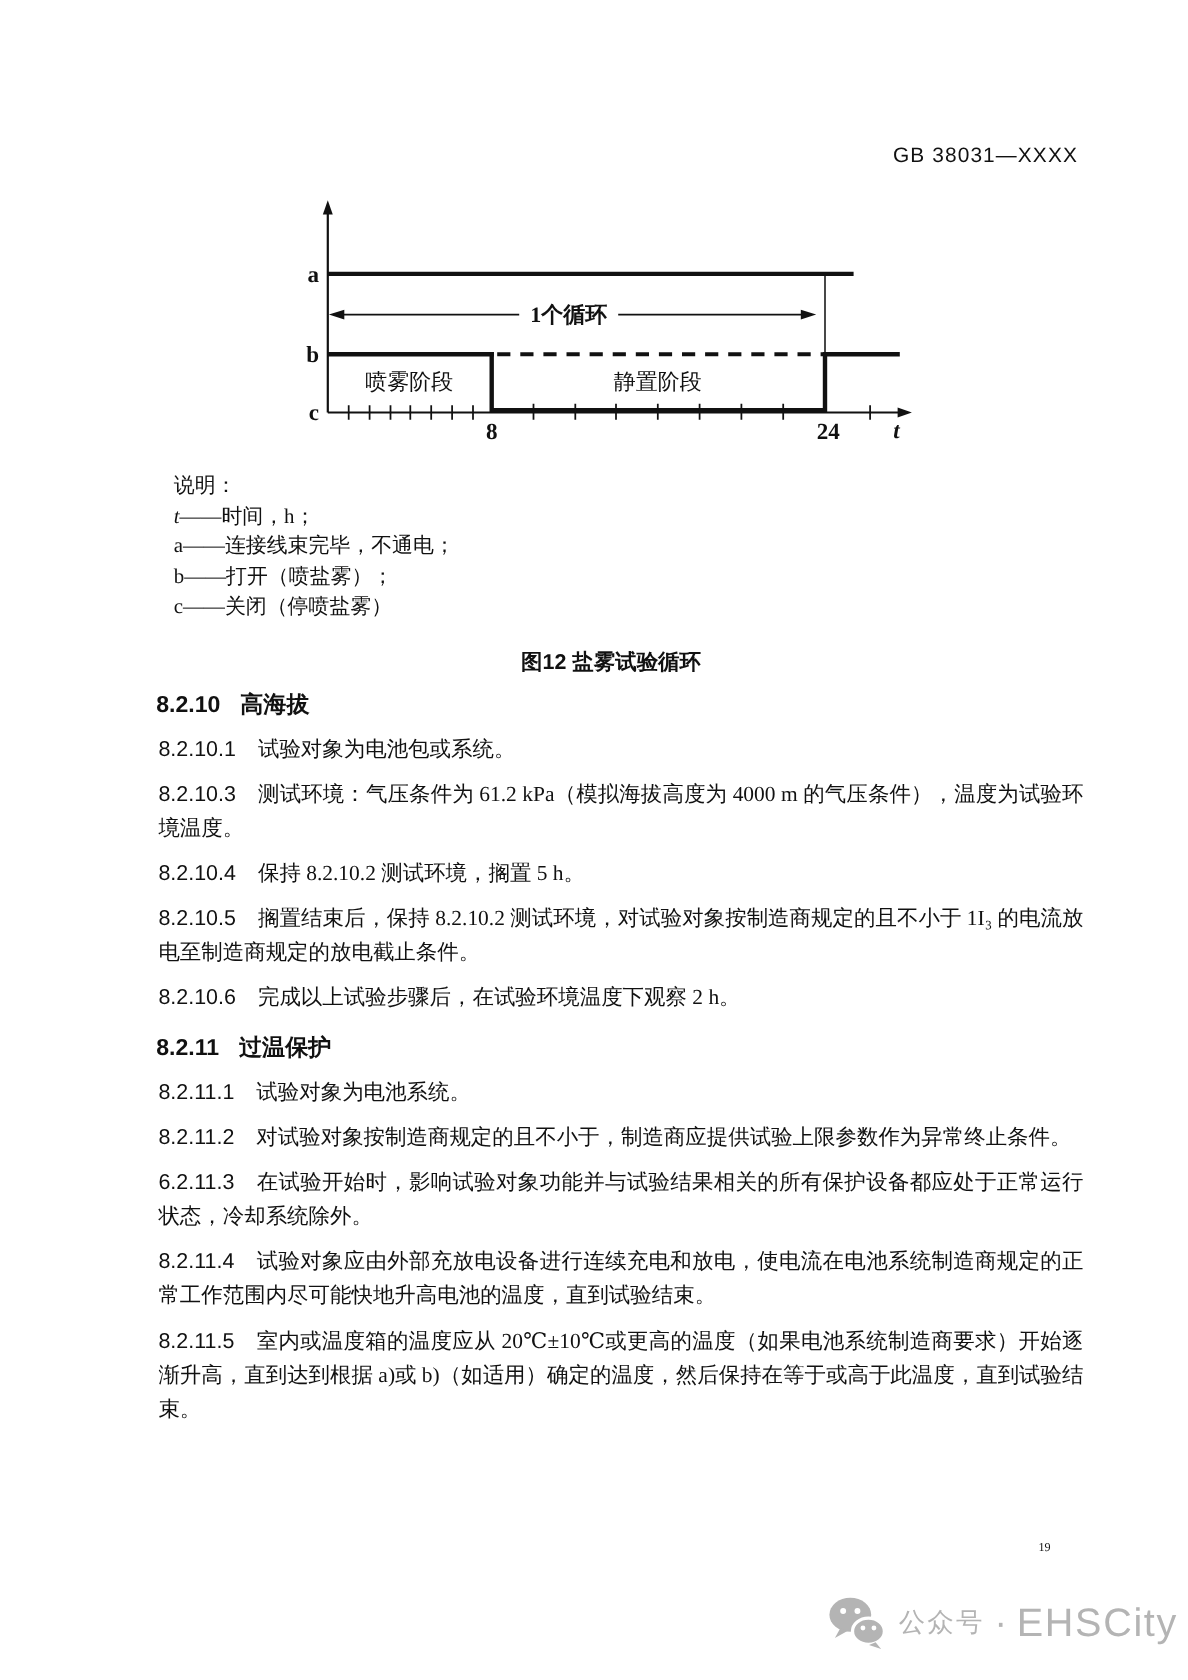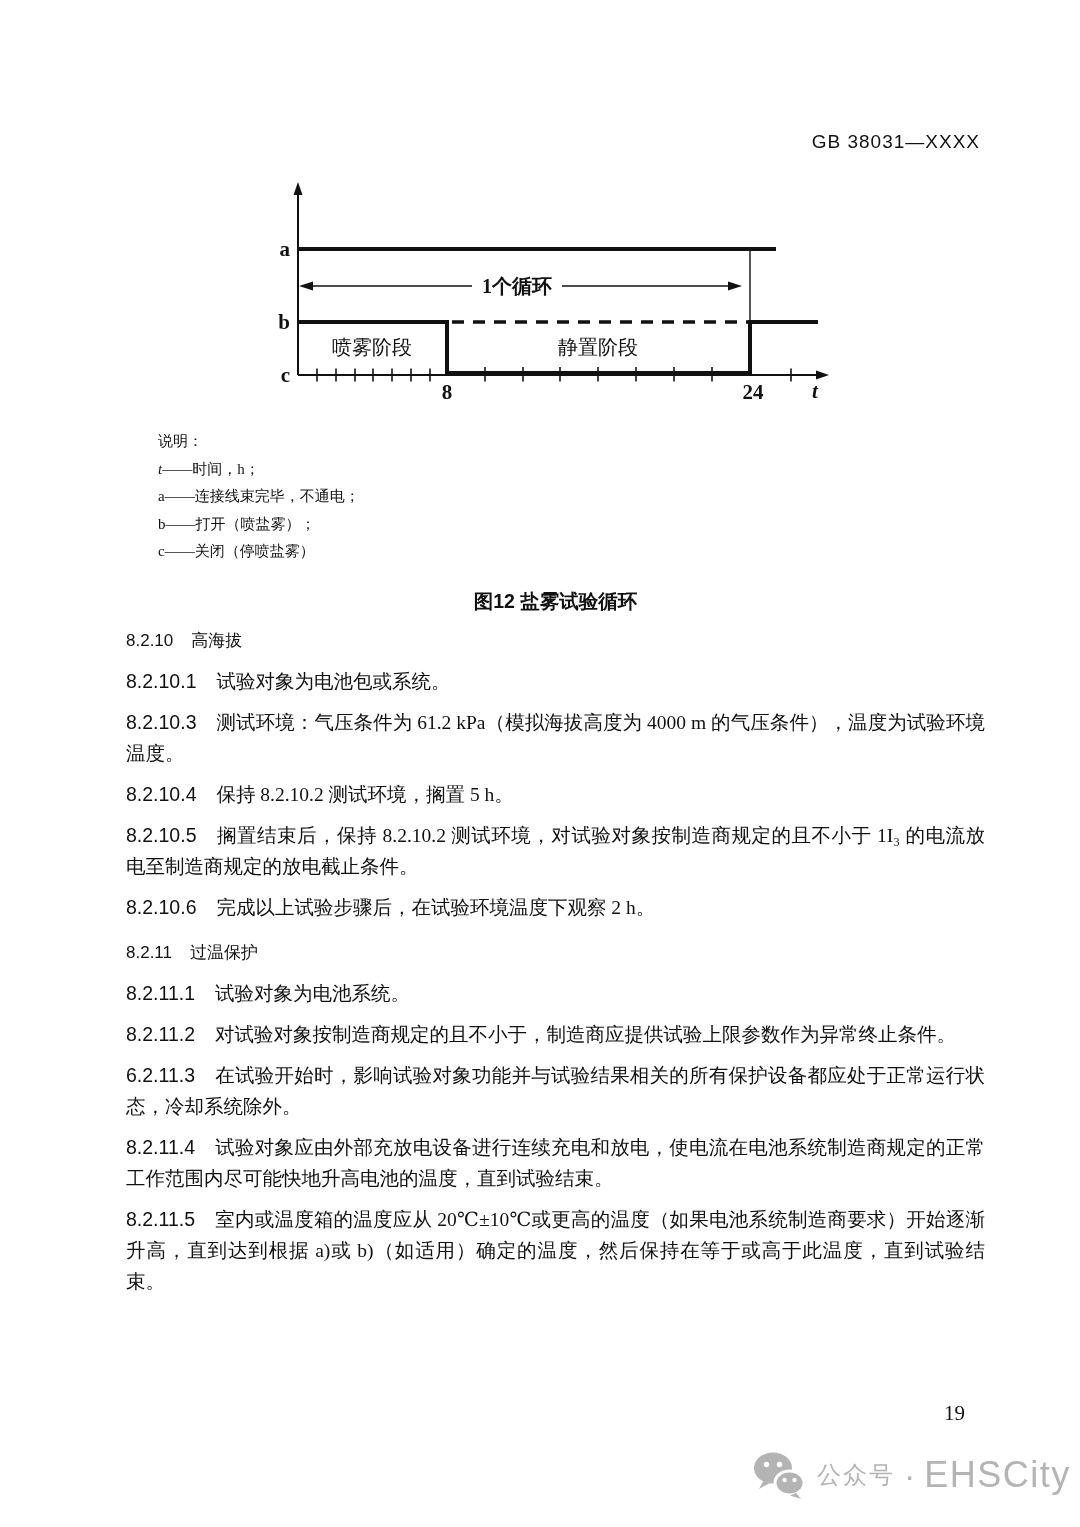--- a/index.html
+++ b/index.html
@@ -25,50 +25,50 @@
   .fig-svg .fill{fill:#111;}
   .fig-svg text{fill:#111;}
   .fig-svg .lvl{font-family:"Liberation Serif","DejaVu Serif",serif;font-weight:bold;font-size:21px;}
   .fig-svg .num{font-family:"Liberation Serif","DejaVu Serif",serif;font-weight:bold;font-size:21px;}
   .fig-svg .tvar{font-family:"Liberation Serif","DejaVu Serif",serif;font-weight:bold;font-style:italic;font-size:21px;}
   .fig-svg .cyc{font-family:"Liberation Serif","DejaVu Serif",serif;font-weight:bold;font-size:20px;}
   .fig-svg .phase{font-family:"Liberation Serif","DejaVu Serif",serif;font-size:20px;}
   
   .legend{
     position:absolute;left:158px;top:428px;
-    font-size:15px;line-height:27.6px;color:#111;
+    font-size:19px;line-height:27.6px;color:#111;
   }
   .legend-item .sym{font-style:normal;}
   .legend-item.italic-sym .sym{font-style:italic;}
   
   .caption{
     position:absolute;left:126px;top:588px;width:859px;text-align:center;
     font-family:"Liberation Sans","DejaVu Sans",sans-serif;
     font-weight:bold;font-size:19.5px;color:#111;
   }
   
   .content{
     position:absolute;left:126px;top:625px;width:859px;
     font-size:19.5px;color:#111;
   }
-  .clause{margin:10px 0 0 0;line-height:31px;text-align:justify;}
+  .clause{margin:10px 0 0 18px;line-height:31px;text-align:justify;}
   .clause-heading{
-    margin:14px 0 0 0;line-height:31px;font-weight:normal;
-    font-family:"Liberation Sans","DejaVu Sans",sans-serif;font-size:17px;
+    margin:14px 0 0 16px;line-height:31px;font-weight:bold;
+    font-family:"Liberation Sans","DejaVu Sans",sans-serif;font-size:21px;
   }
   .clause-heading:first-child{margin-top:0;}
   .clause-num{
     font-family:"Liberation Sans","DejaVu Sans",sans-serif;
     margin-right:20px;white-space:nowrap;
   }
   .clause-heading .clause-num{margin-right:18px;}
   
   .page-num{
     position:absolute;left:944px;top:1401px;
-    font-size:21px;color:#111;
+    font-size:11px;color:#111;
   }
   .watermark{
     position:absolute;left:753px;top:1449px;height:52px;
     display:flex;align-items:center;
     color:#b4b4b4;
     font-family:"Liberation Sans","DejaVu Sans",sans-serif;
   }
   .wm-icon{margin-right:12px;}
   .wm-cn{font-size:24px;letter-spacing:2px;}
   .wm-dot{font-size:34px;margin:0 9px;}

